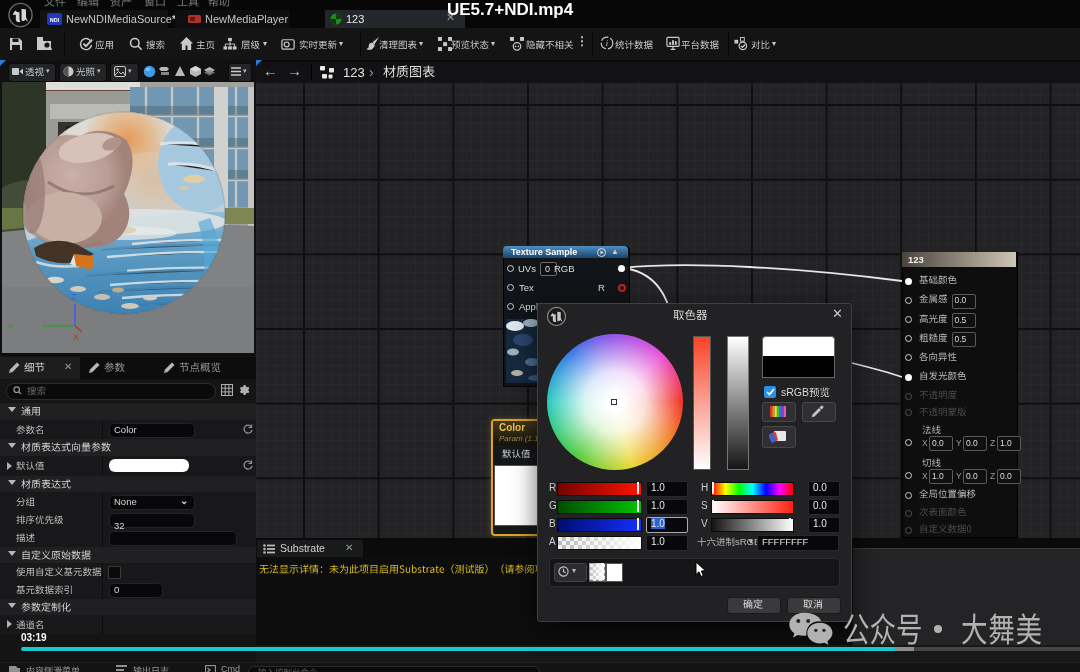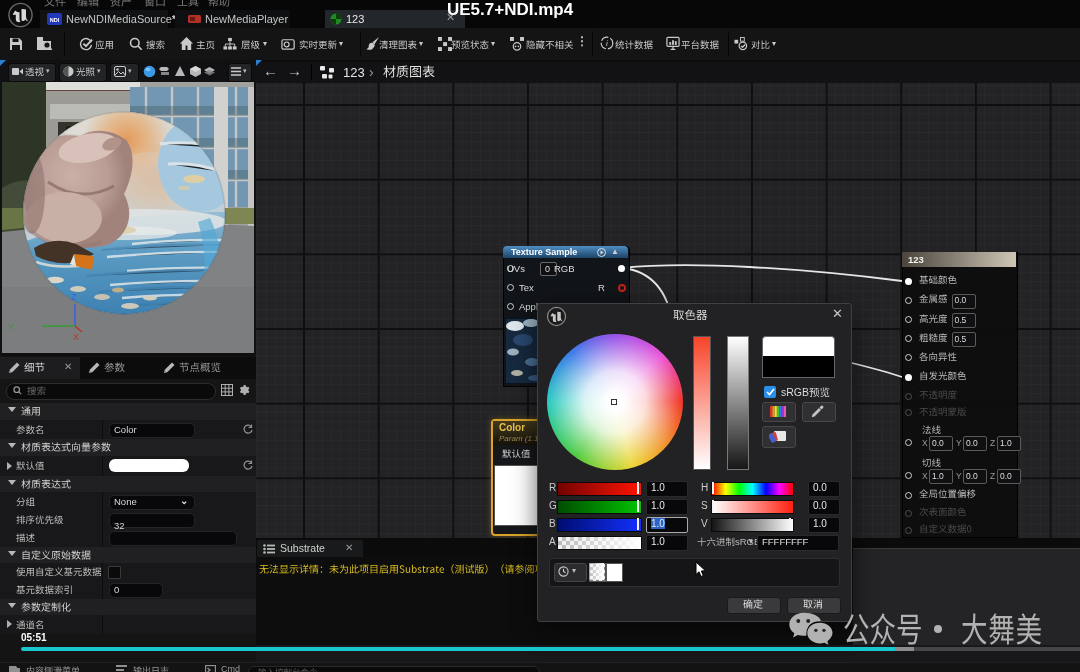--- a/index.html
+++ b/index.html
@@ -748,21 +748,21 @@
 </svg>
     <div style="position:absolute;left:503px;top:246px;width:125px;height:139px;background:rgba(17,20,24,0.96);border:1px solid #000;border-radius:4px 4px 0 0"></div>
     <div style="position:absolute;left:503px;top:246px;width:125px;height:12px;background:linear-gradient(180deg,#4e8fc4,#1d4367);border-radius:4px 4px 0 0"></div>
     <div style="position:absolute;left:511px;top:247px;font:bold 9px 'Liberation Sans',sans-serif;color:#fff">Texture Sample</div>
     <svg style="position:absolute;left:597px;top:248px" width="9" height="9" viewBox="0 0 9 9">
       <circle cx="4.5" cy="4.5" r="4" fill="none" stroke="#ddd"></circle>
       <path d="M3.5 2.5 l3 2 -3 2z" fill="#ddd"></path>
     </svg>
     <div style="position:absolute;left:611px;top:247px;font:8px 'Liberation Sans',sans-serif;color:#ccc">▲</div>
     <div style="position:absolute;left:506.5px;top:265.0px;width:7px;height:7px;border-radius:50%;border:1.6px solid #cfcfcf;box-sizing:border-box"></div>
-    <div style="position:absolute;left:507px;top:263px;font:9.5px 'Liberation Sans',sans-serif;color:#ddd">UVs</div>
+    <div style="position:absolute;left:518px;top:263px;font:9.5px 'Liberation Sans',sans-serif;color:#ddd">UVs</div>
     <div style="position:absolute;left:540px;top:262px;width:15px;height:12px;background:#101012;border:1px solid #6a6a6a;border-radius:2px"></div>
     <div style="position:absolute;left:545px;top:263.5px;font:9px 'Liberation Sans',sans-serif;color:#ddd">0</div>
     <div style="position:absolute;left:506.5px;top:284.0px;width:7px;height:7px;border-radius:50%;border:1.6px solid #cfcfcf;box-sizing:border-box"></div>
     <div style="position:absolute;left:519px;top:282px;font:9.5px 'Liberation Sans',sans-serif;color:#ddd">Tex</div>
     <div style="position:absolute;left:506.5px;top:303.0px;width:7px;height:7px;border-radius:50%;border:1.6px solid #cfcfcf;box-sizing:border-box"></div>
     <div style="position:absolute;left:519px;top:301px;font:9.5px 'Liberation Sans',sans-serif;color:#ddd">Apply</div>
     <div style="position:absolute;left:554px;top:263px;font:9.5px 'Liberation Sans',sans-serif;color:#ddd">RGB</div>
     <div style="position:absolute;left:618.0px;top:265.0px;width:7px;height:7px;border-radius:50%;background:#fff"></div>
     <div style="position:absolute;left:598px;top:282px;font:9.5px 'Liberation Sans',sans-serif;color:#ddd">R</div>
     <div style="position:absolute;left:617.5px;top:283.5px;width:8px;height:8px;border-radius:50%;border:2.2px solid #c22418;box-sizing:border-box"></div>
@@ -1107,21 +1107,21 @@
       <use href="#g5b9a" x="1000"></use>
     </svg>
     <div style="position:absolute;left:787px;top:597px;width:52px;height:15px;background:#3a3a3c;border:1px solid #1a1a1a;border-radius:3px"></div>
     <svg style="position:absolute;left:803px;top:599px;fill:#e4e4e4;" width="20.0" height="10" viewBox="0 0 2000 1000">
       <use href="#g53d6" x="0"></use>
       <use href="#g6d88" x="1000"></use>
     </svg>
     <svg style="position:absolute;left:695px;top:561px" width="12" height="17" viewBox="0 0 12 17">
       <path d="M1 1 L1 13.5 L4 10.8 L6 15.5 L8.3 14.5 L6.3 10 L10.5 9.8 z" fill="#fff" stroke="#000" stroke-width="1"></path>
     </svg>
-    <div style="position:absolute;left:21px;top:632px;font:bold 10px 'Liberation Sans',sans-serif;color:#fff">05:51</div>
+    <div style="position:absolute;left:21px;top:632px;font:bold 10px 'Liberation Sans',sans-serif;color:#fff">03:19</div>
     <div style="position:absolute;left:21px;top:647px;width:874px;height:4px;background:#18c8ce;border-radius:2px 0 0 2px"></div>
     <div style="position:absolute;left:895px;top:647px;width:19px;height:4px;background:#8c8c8c"></div>
     <div style="position:absolute;left:914px;top:647px;width:166px;height:4px;background:#454545"></div>
     <svg style="position:absolute;left:787px;top:611px" width="46" height="36" viewBox="0 0 50 40" fill="#b2b2b2">
       <path d="M18 2 C9 2 2 8 2 15 c0 4 2.2 7.4 5.6 9.8 l-1.4 4.6 5.2-2.8 c2 0.6 4.2 0.9 6.6 0.9 1 0 2-0.1 3-0.2 C20 17 27 11 36 11 c0.4 0 0.8 0 1.2 0 C35.6 5.8 27.6 2 18 2z"></path>
       <circle cx="12" cy="11" r="2.2" fill="#242427"></circle>
       <circle cx="23" cy="11" r="2.2" fill="#242427"></circle>
       <path d="M36 13 c-8 0-14 5-14 11.5 0 6.4 6 11.5 14 11.5 1.8 0 3.5-0.3 5-0.8 l4.5 2.4 -1.2-4 C47.3 31.4 50 28 50 24.5 50 18 43.9 13 36 13z"></path>
       <circle cx="31.5" cy="21.5" r="1.9" fill="#242427"></circle>
       <circle cx="40.5" cy="21.5" r="1.9" fill="#242427"></circle>

